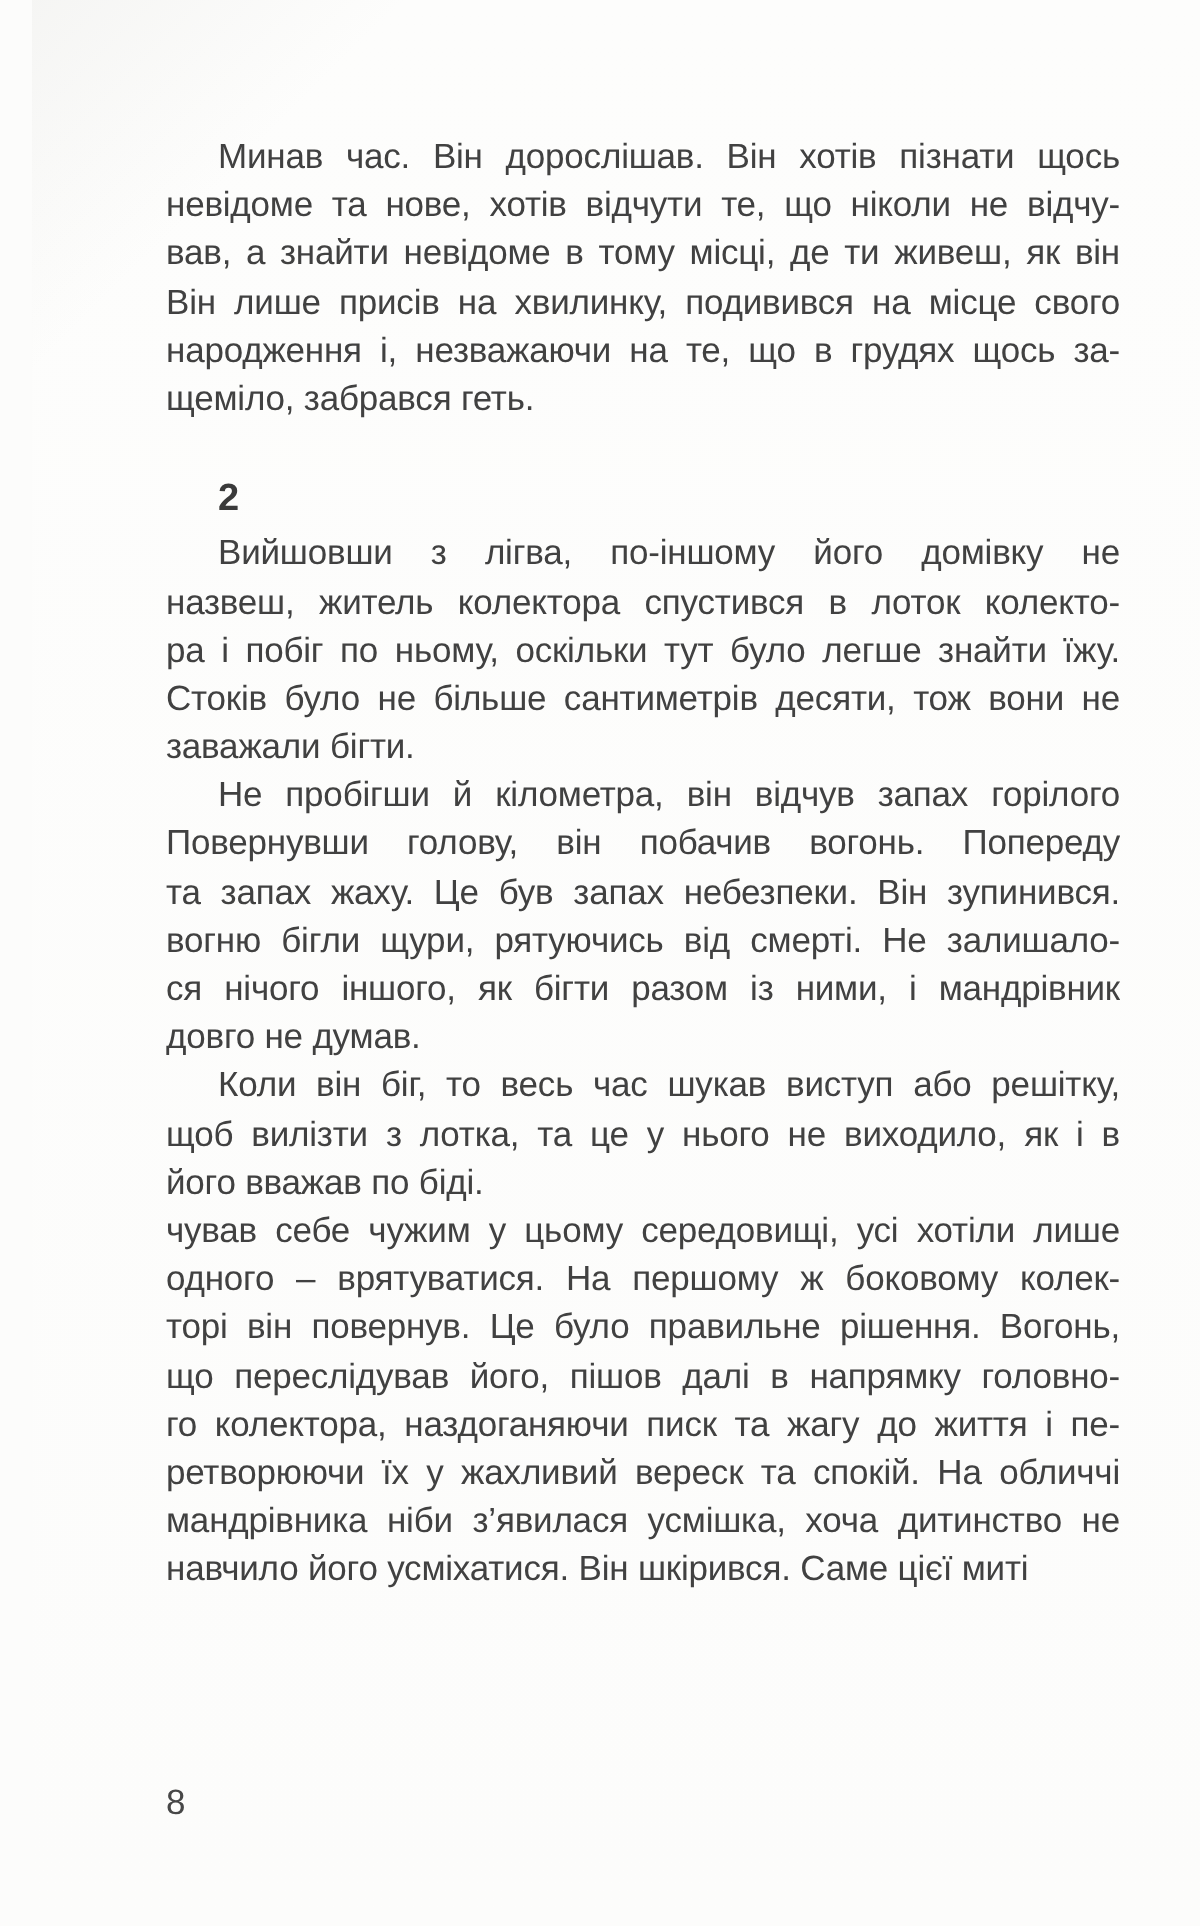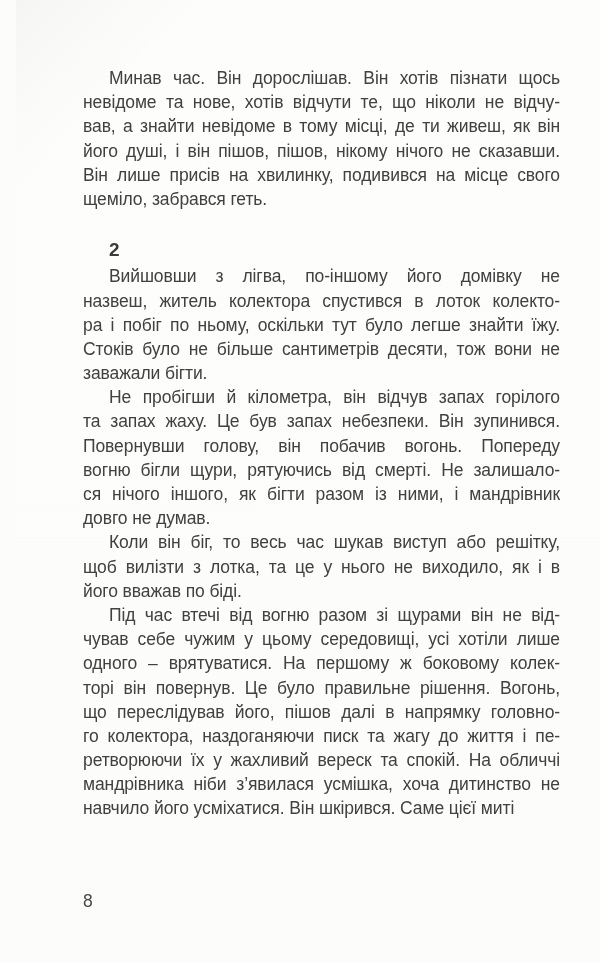--- a/index.html
+++ b/index.html
@@ -68,47 +68,46 @@
 </style>
 </head>
 <body>
 
 <div class="page">
   <main class="text-block">
       <div class="paragraph">
         <div class="line first">Минав час. Він дорослішав. Він хотів пізнати щось</div>
         <div class="line">невідоме та нове, хотів відчути те, що ніколи не відчу-</div>
         <div class="line">вав, а знайти невідоме в тому місці, де ти живеш, як він</div>
-        <div class="line">його душі, і він пішов, пішов, нікому нічого не сказавши.</div>
         <div class="line">Він лише присів на хвилинку, подивився на місце свого</div>
+        <div class="line">народження і, незважаючи на те, що в грудях щось за-</div>
         <div class="line last">щеміло, забрався геть.</div>
       </div>
       <div class="chapter-heading">2</div>
       <div class="paragraph">
         <div class="line first">Вийшовши з лігва, по-іншому його домівку не</div>
         <div class="line">назвеш, житель колектора спустився в лоток колекто-</div>
         <div class="line">ра і побіг по ньому, оскільки тут було легше знайти їжу.</div>
         <div class="line">Стоків було не більше сантиметрів десяти, тож вони не</div>
         <div class="line last">заважали бігти.</div>
       </div>
       <div class="paragraph">
         <div class="line first">Не пробігши й кілометра, він відчув запах горілого</div>
+        <div class="line">Повернувши голову, він побачив вогонь. Попереду</div>
         <div class="line">та запах жаху. Це був запах небезпеки. Він зупинився.</div>
-        <div class="line">Повернувши голову, він побачив вогонь. Попереду</div>
         <div class="line">вогню бігли щури, рятуючись від смерті. Не залишало-</div>
         <div class="line">ся нічого іншого, як бігти разом із ними, і мандрівник</div>
         <div class="line last">довго не думав.</div>
       </div>
       <div class="paragraph">
         <div class="line first">Коли він біг, то весь час шукав виступ або решітку,</div>
         <div class="line">щоб вилізти з лотка, та це у нього не виходило, як і в</div>
         <div class="line last">його вважав по біді.</div>
       </div>
       <div class="paragraph">
-        <div class="line first">Під час втечі від вогню разом зі щурами він не від-</div>
         <div class="line">чував себе чужим у цьому середовищі, усі хотіли лише</div>
         <div class="line">одного – врятуватися. На першому ж боковому колек-</div>
         <div class="line">торі він повернув. Це було правильне рішення. Вогонь,</div>
         <div class="line">що переслідував його, пішов далі в напрямку головно-</div>
         <div class="line">го колектора, наздоганяючи писк та жагу до життя і пе-</div>
         <div class="line">ретворюючи їх у жахливий вереск та спокій. На обличчі</div>
         <div class="line">мандрівника ніби з’явилася усмішка, хоча дитинство не</div>
         <div class="line last">навчило його усміхатися. Він шкірився. Саме цієї миті</div>
       </div>
     </main>

